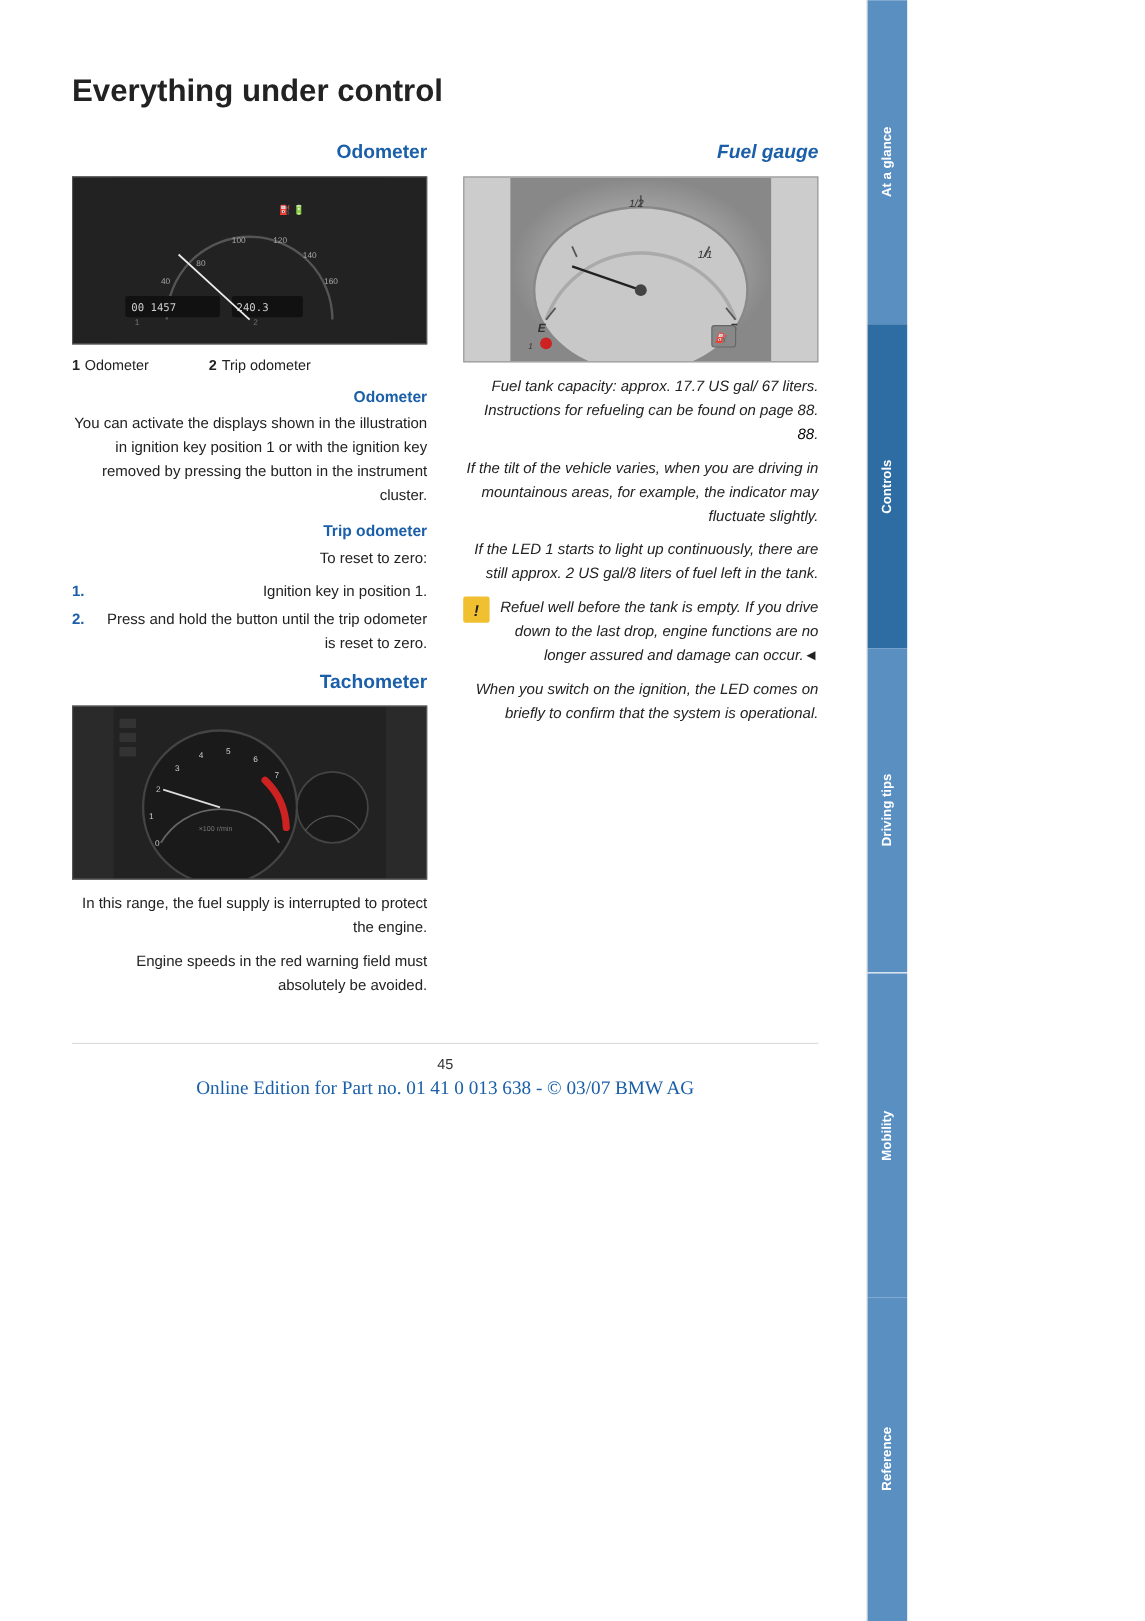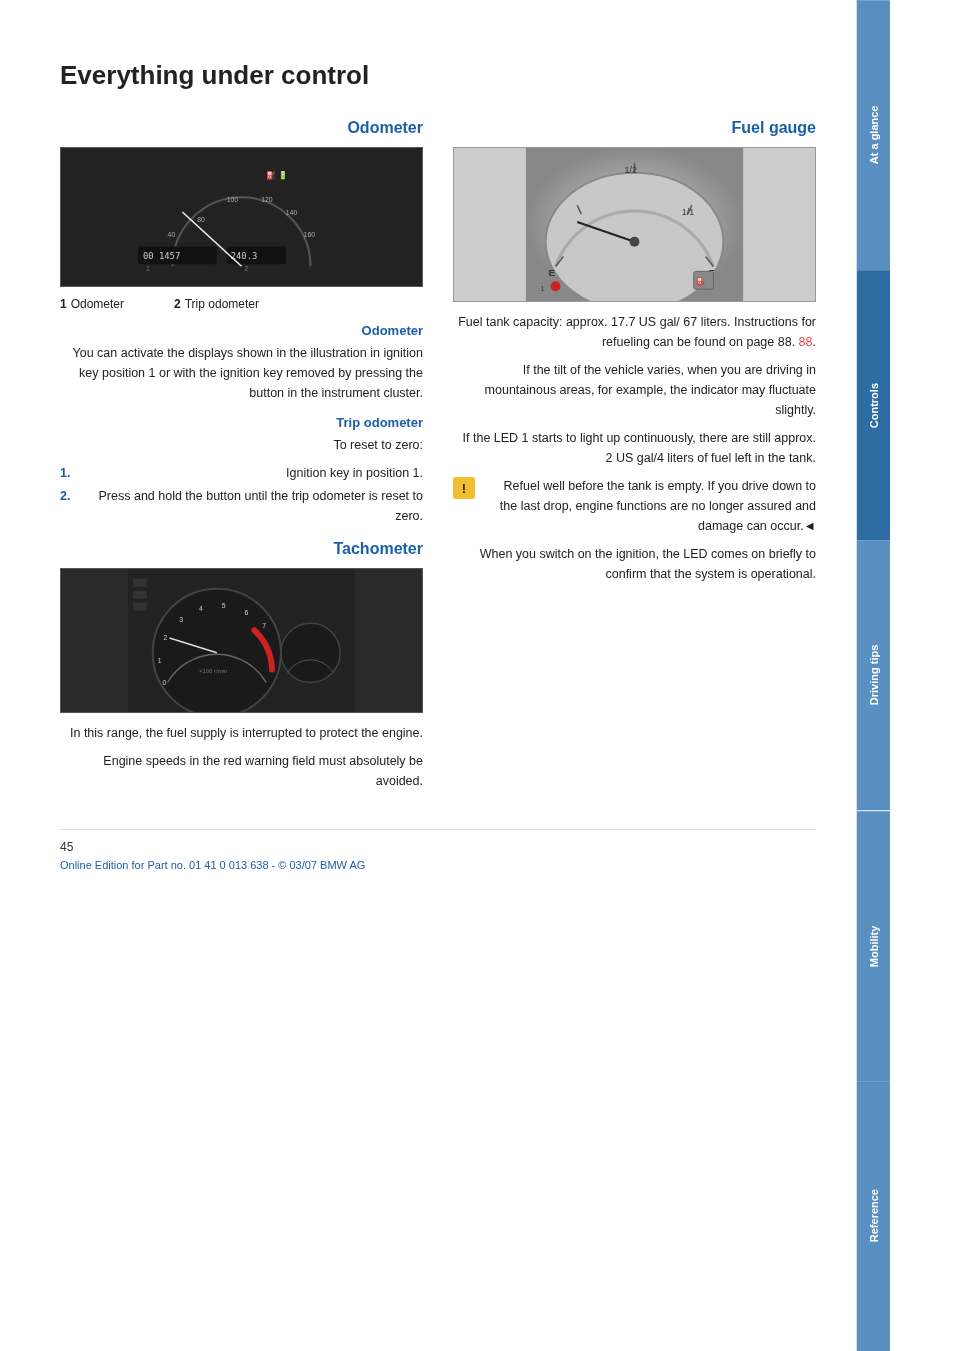--- a/index.html
+++ b/index.html
@@ -7,21 +7,21 @@
       font-family: Arial, Helvetica, sans-serif;
       font-size: 13px;
       background: #fff;
       width: 954px;
       min-height: 1351px;
       position: relative;
       color: #222;
     }
     .page-container {
       display: flex;
-      width: 890px;
+      width: 756px;
       min-height: 1351px;
     }
     .main-content {
       flex: 1;
       padding: 60px 40px 40px 60px;
       position: relative;
     }
     .right-tabs {
       width: 34px;
       display: flex;
@@ -58,20 +58,21 @@
     .two-col {
       display: flex;
       gap: 30px;
       text-align: right;
     }
     .col-left {
       flex: 1;
     }
     .col-right {
       flex: 1;
+      font-style: italic;
     }
     .section-title {
       font-size: 16px;
       font-weight: bold;
       color: #1a5fa8;
       margin-bottom: 10px;
     }
     .subsection-title {
       font-size: 13px;
       font-weight: bold;
@@ -164,35 +165,36 @@
       font-weight: bold;
       font-size: 13px;
       color: #222;
       margin-top: 1px;
     }
     .warning-text {
       font-size: 12.5px;
       line-height: 1.6;
     }
     .page-footer {
-      text-align: left;
+      text-align: center;
       margin-top: 30px;
       padding-top: 10px;
       border-top: 1px solid #ddd;
     }
     .page-num {
       font-size: 12px;
       color: #333;
       margin-bottom: 5px;
     }
     .footer-link {
-      font-size: 11px;
+      font-size: 16px;
       color: #1a5fa8;
-    }
-    .link-blue { color: #ef4444; }
+      font-family: Liberation Serif, serif;
+    }
+    .link-blue { color: #000000; }
     
     .odo-img-content {
       width: 100%;
       height: 100%;
       background: #222;
       position: relative;
     }
     
     .gauge-svg { position: absolute; }
     .section-divider {
@@ -361,21 +363,21 @@
               <text x="15" y="145" fill="#333" font-size="7">1</text>
             </svg>
           </div>
 
           <p>
             <span>Fuel tank capacity: approx. 17.7 US gal/ 67 liters. Instructions for refueling can be found on page 88.</span>
             <span> </span><span class="link-blue">88</span>.
           </p>
           <p>If the tilt of the vehicle varies, when you are driving in mountainous areas, for example, the indicator may fluctuate slightly.</p>
 
-          <p>If the LED 1 starts to light up continuously, there are still approx. 2 US gal/4 liters of fuel left in the tank.</p>
+          <p>If the LED 1 starts to light up continuously, there are still approx. 2 US gal/8 liters of fuel left in the tank.</p>
 
           <div class="warning-note">
             <div class="warning-icon">!</div>
             <div class="warning-text">Refuel well before the tank is empty. If you drive down to the last drop, engine functions are no longer assured and damage can occur.◄</div>
           </div>
 
           <p>When you switch on the ignition, the LED comes on briefly to confirm that the system is operational.</p>
         </div>
       </div>
     </div>

